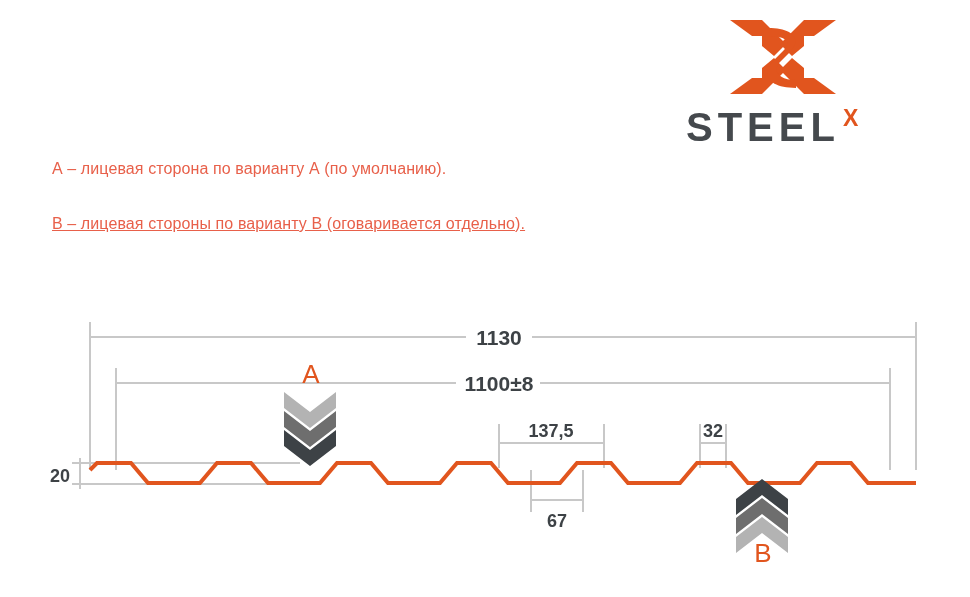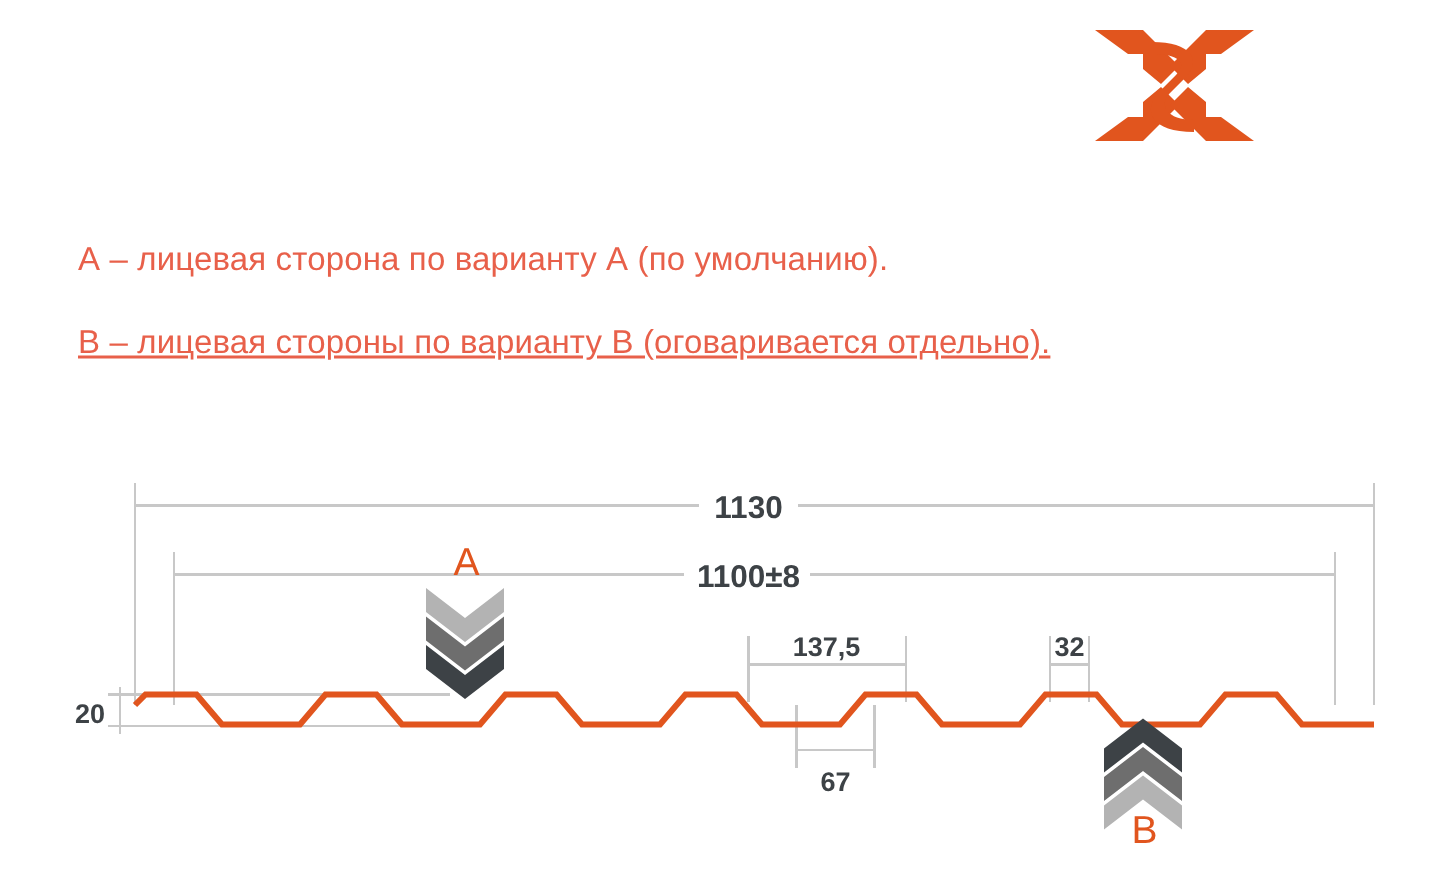--- a/index.html
+++ b/index.html
@@ -54,21 +54,21 @@
     color: #e1551e;
     line-height: 23px;
     margin-left: 3px;
     margin-top: 1px;
   }
 
   
   .caption {
     position: absolute;
     left: 52px;
-    font-size: 22px;
+    font-size: 16px;
     color: #e8604a;
     white-space: nowrap;
     letter-spacing: 0.1px;
   }
   #caption-a { top: 160px; }
   #caption-b { top: 215px; text-decoration: underline; }
 
   
   #drawing {
     position: absolute;
@@ -103,20 +103,24 @@
 
       <path d="M2 80 L34 80 L58 56 L46 44 L34 54 L34 64 L24 64 Z"></path>
 
       <path d="M108 80 L76 80 L52 56 L64 44 L76 54 L76 64 L86 64 Z"></path>
 
       <path d="M40 14 C 66 14, 74 26, 62 38 L 52 48 C 44 56, 50 66, 68 66
                L 68 74 C 40 74, 32 60, 46 46 L 56 36 C 64 28, 58 22, 40 22 Z"></path>
     </g>
   </svg>
 
+  <div id="logo-wordmark">
+    <span id="logo-steel">STEEL</span>
+    <span id="logo-x">X</span>
+  </div>
 </div>
 
 <div class="caption" id="caption-a">А – лицевая сторона по варианту А (по умолчанию).</div>
 <div class="caption" id="caption-b">В – лицевая стороны по варианту В (оговаривается отдельно).</div>
 
 <svg id="drawing" viewBox="0 0 970 597" xmlns="http://www.w3.org/2000/svg">
 
   <g stroke="#c8c8c8" stroke-width="1.6" fill="none" shape-rendering="crispEdges">
 
     <line x1="90" y1="322" x2="90" y2="470"></line>

